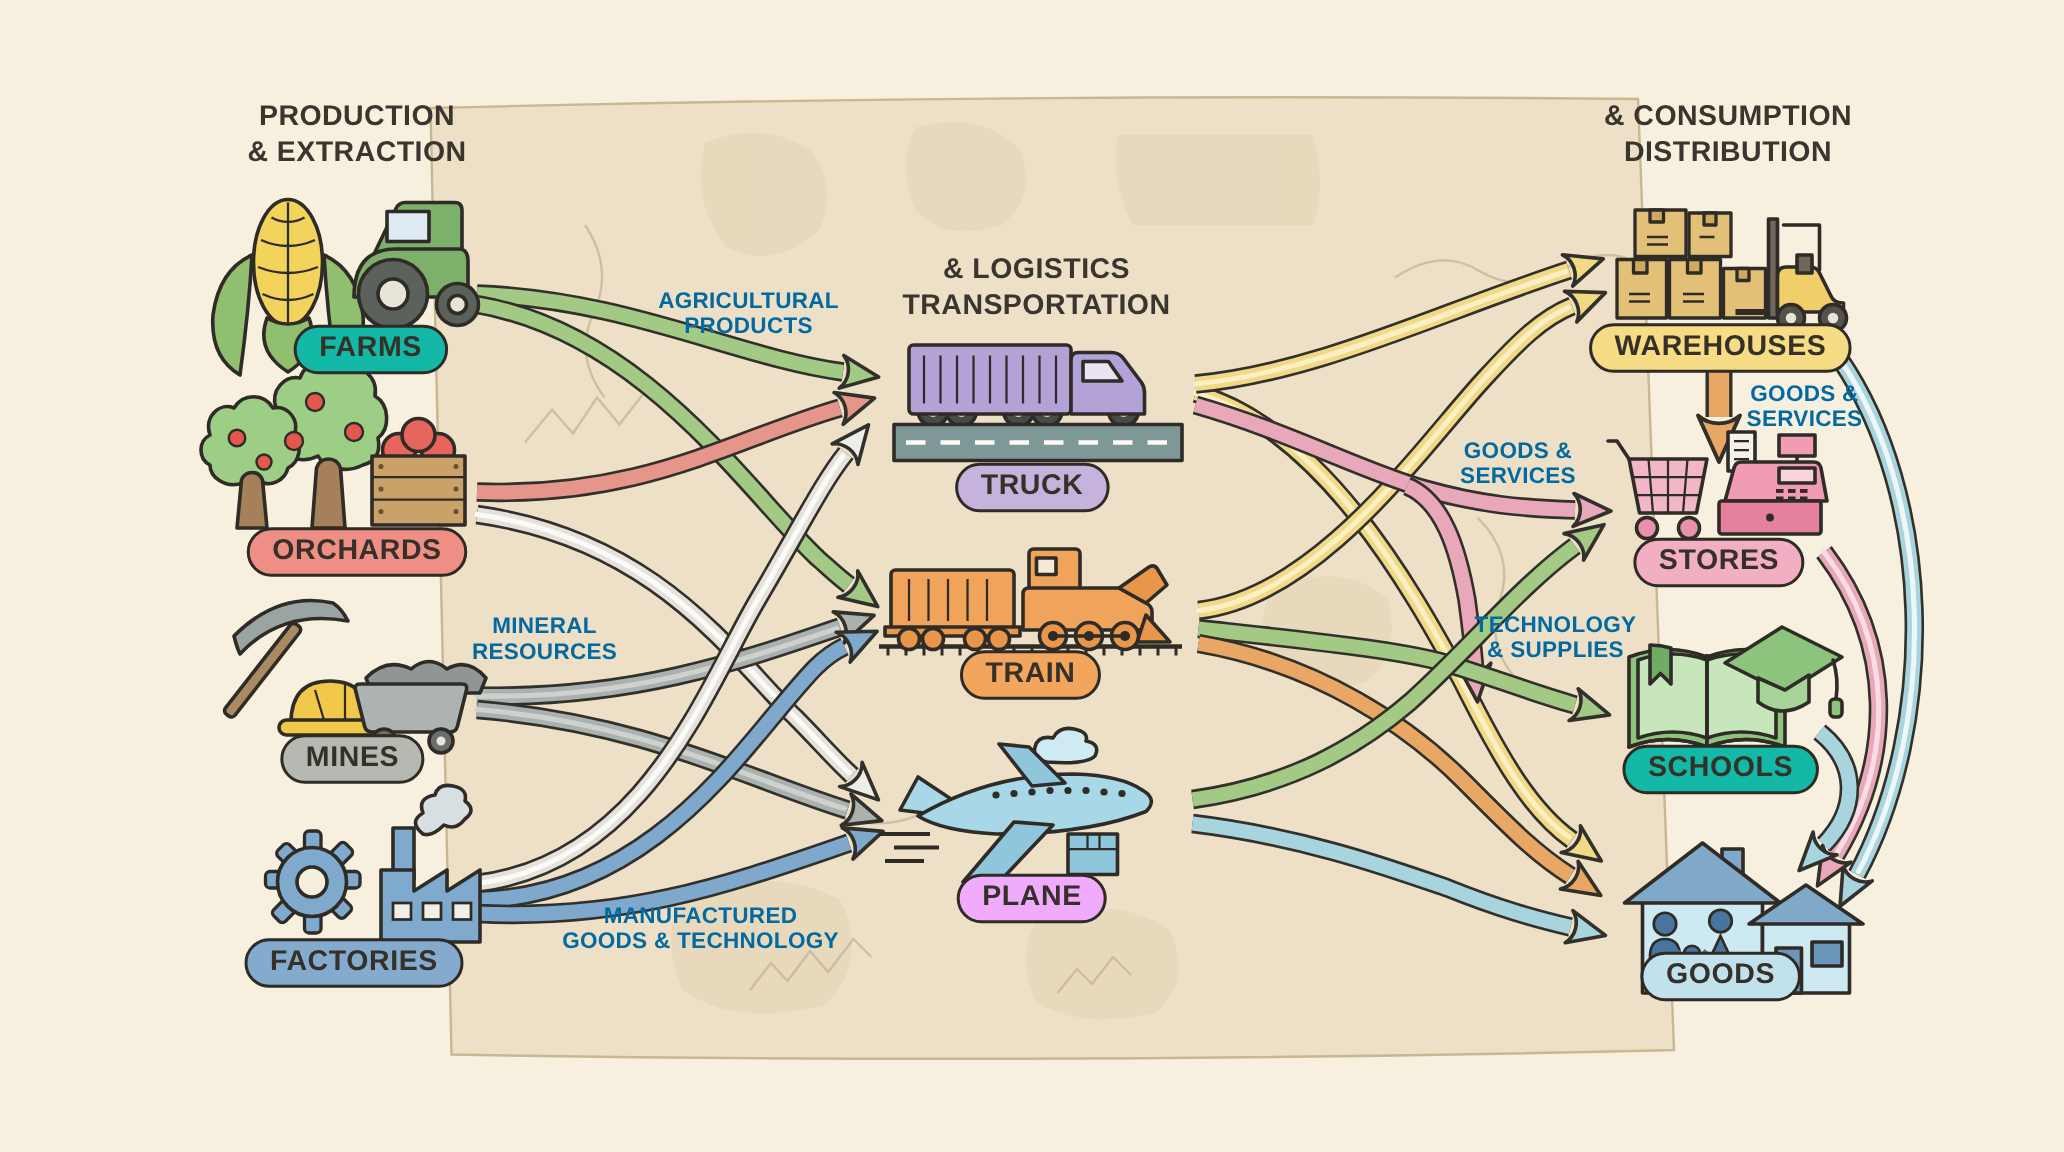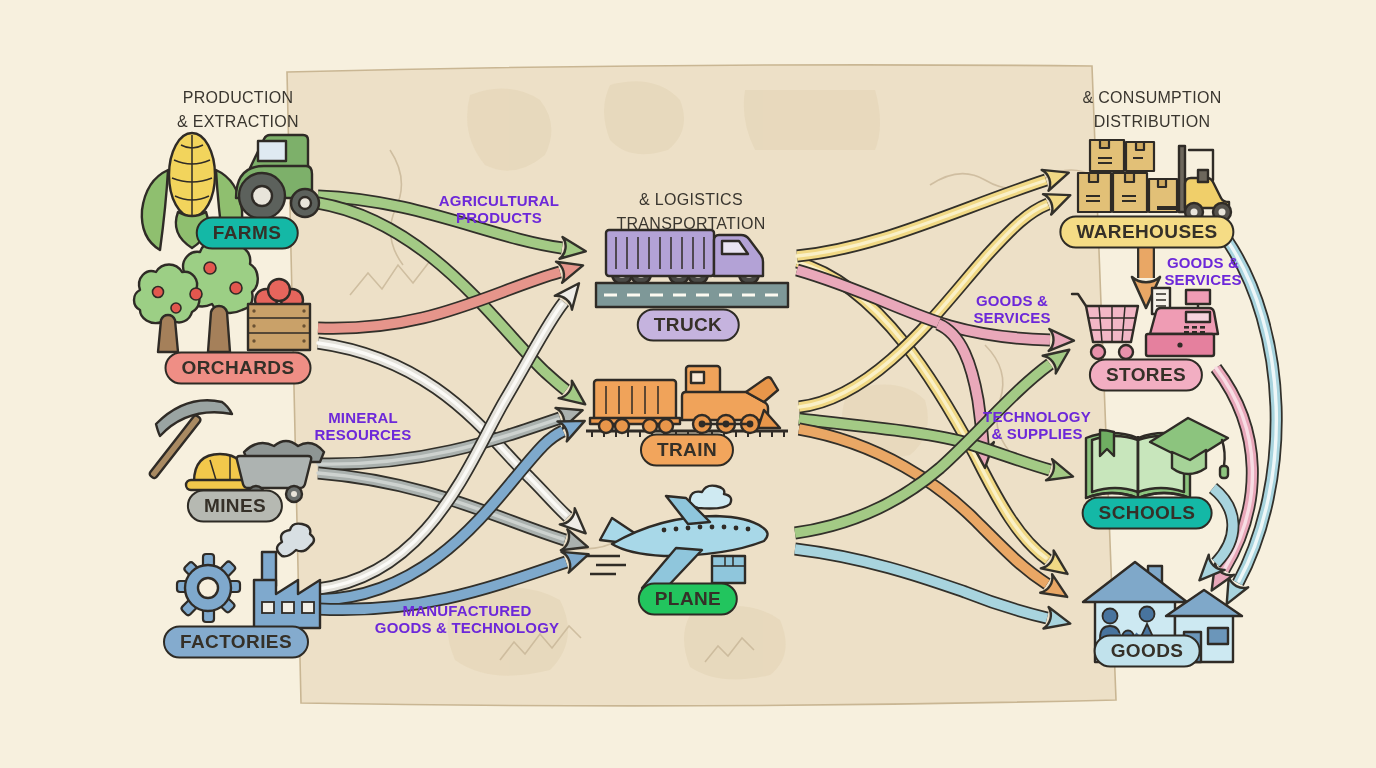--- a/index.html
+++ b/index.html
@@ -1,27 +1,27 @@
 <!DOCTYPE html>
 <html><head>
 <meta charset="utf-8">
 <style>
   html,body{margin:0;padding:0;background:#e8e0cf;}
   .stage{position:relative;width:1376px;height:768px;background:#f7f0de;overflow:hidden;
          font-family:"Liberation Sans",sans-serif;}
   .stage svg.scene{position:absolute;left:0;top:0;}
-  .title{position:absolute;transform:translateX(-50%);text-align:center;font-weight:normal;
-         font-size:16px;line-height:23.5px;color:#3a362f;letter-spacing:.3px;white-space:nowrap;margin-top:20px;}
+  .title{position:absolute;transform:translateX(-50%);text-align:center;font-weight:bold;
+         font-size:19px;line-height:23.5px;color:#3a362f;letter-spacing:.3px;white-space:nowrap;}
   .flow-label{position:absolute;transform:translate(-50%,-50%);text-align:center;font-weight:bold;
-         font-size:15px;line-height:17px;color:#6d28d9;letter-spacing:.2px;white-space:nowrap;}
+         font-size:15px;line-height:17px;color:#0369a1;letter-spacing:.2px;white-space:nowrap;}
   .pill{position:absolute;transform:translate(-50%,-50%);border:2.5px solid #2e2b25;border-radius:30px;
          padding:3px 15px 4px;font-weight:bold;font-size:19px;color:#353028;letter-spacing:.4px;white-space:nowrap;}
   .p-farms{background:#14b8a6}.p-orchards{background:#ef8e85}.p-mines{background:#b6b9b2}
   .p-factories{background:#84abce}.p-truck{background:#c5b3de}.p-train{background:#f2a55c}
-  .p-plane{background:#22c55e}.p-warehouses{background:#f5dc85}.p-stores{background:#f2aec2}
+  .p-plane{background:#f0abfc}.p-warehouses{background:#f5dc85}.p-stores{background:#f2aec2}
   .p-schools{background:#14b8a6}.p-homes{background:#c1e2ec}
   .aro{fill:none;stroke:#32302a;stroke-width:13;stroke-linecap:butt;stroke-linejoin:round}
   .arf{fill:none;stroke-width:9.5;stroke-linecap:butt;stroke-linejoin:round}
   .arc{fill:none;stroke-width:3.4;stroke-linecap:round}
   .ic{stroke:#2f2b26;stroke-width:2.4;stroke-linejoin:round;stroke-linecap:round}
   .thin{stroke:#2f2b26;stroke-width:1.5}
 </style>
 </head>
 <body>
 

